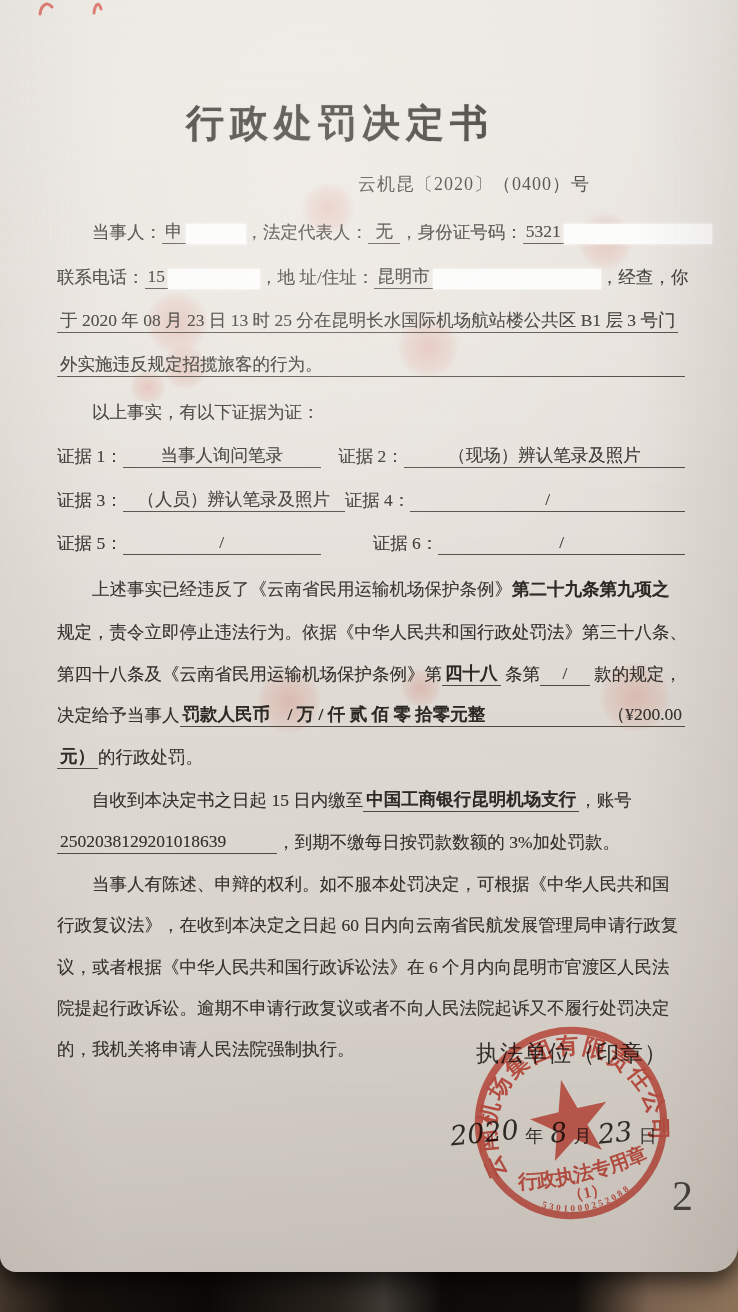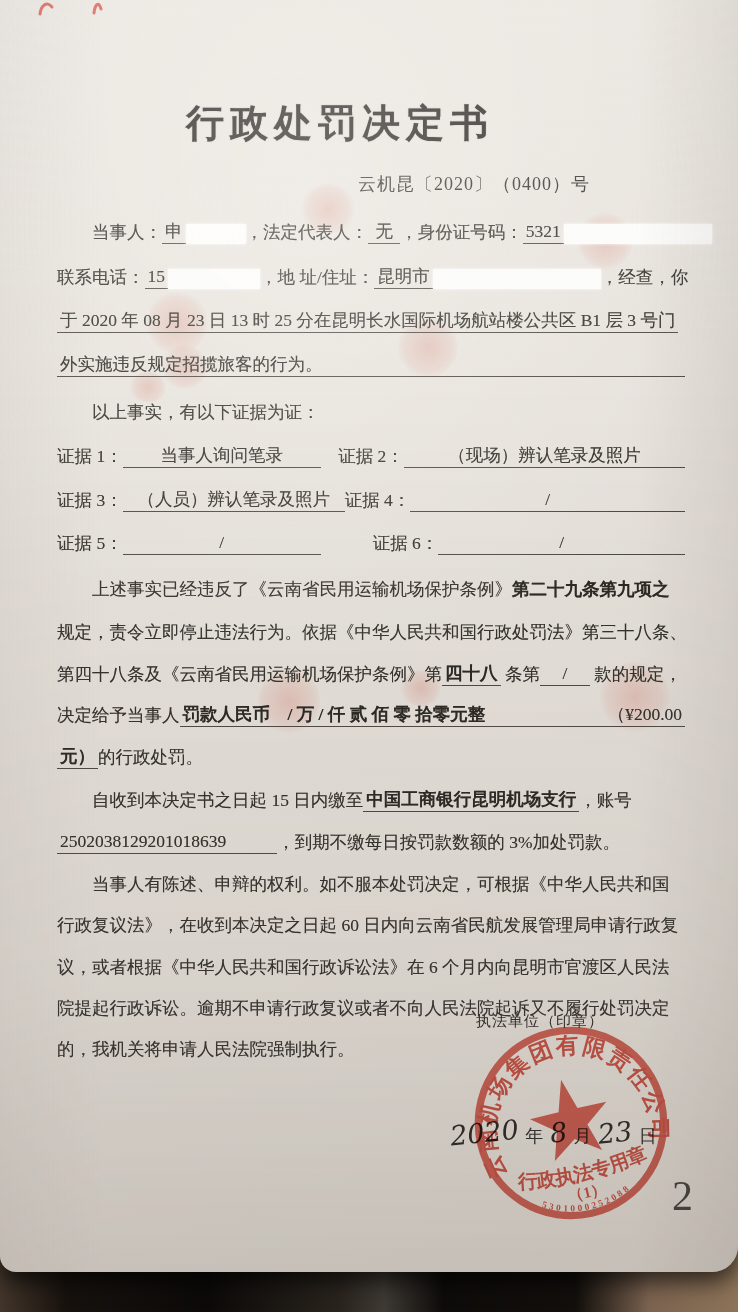--- a/index.html
+++ b/index.html
@@ -39,21 +39,21 @@
   .line{position:absolute;left:0;right:0;height:28px;display:flex;align-items:flex-end;
     font-size:17.5px;line-height:24px;text-shadow:0 0 .6px rgba(60,54,48,.45);}
   .line span{white-space:pre;flex:0 0 auto;}
   .indent{padding-left:35px;}
   .u{border-bottom:1.5px solid #4e4741;padding:0 3px;}
   .b{font-weight:bold;color:#2a2723;}
   .ctr{text-align:center;}
   .red{background:#fcfcfb;height:20px;align-self:flex-end;margin-bottom:0;
        box-shadow:0 0 3px rgba(255,255,255,.95);}
 
-  .sig-label{position:absolute;left:476px;top:1012px;font-size:15px;letter-spacing:1px;color:#33302c;z-index:2;}
+  .sig-label{position:absolute;left:476px;top:1038px;font-size:23px;letter-spacing:1px;color:#33302c;z-index:2;}
   .sig-date{position:absolute;left:448px;top:1108px;width:230px;height:40px;display:flex;
     align-items:flex-end;font-size:18px;color:#33302c;z-index:2;}
   .sig-date span{white-space:pre;}
   .hand{font-size:27px;font-style:italic;line-height:30px;transform:rotate(-6deg);margin:0 2px;
     font-family:"DejaVu Serif",serif;color:#2e2a26;}
 
   .seal{position:absolute;left:468px;top:1020px;width:206px;height:206px;z-index:3;
     transform:rotate(-13deg);opacity:.88;mix-blend-mode:multiply;}
   .seal text{fill:#d94a3c;font-family:"Liberation Serif","DejaVu Serif",serif;font-weight:bold;}
 

